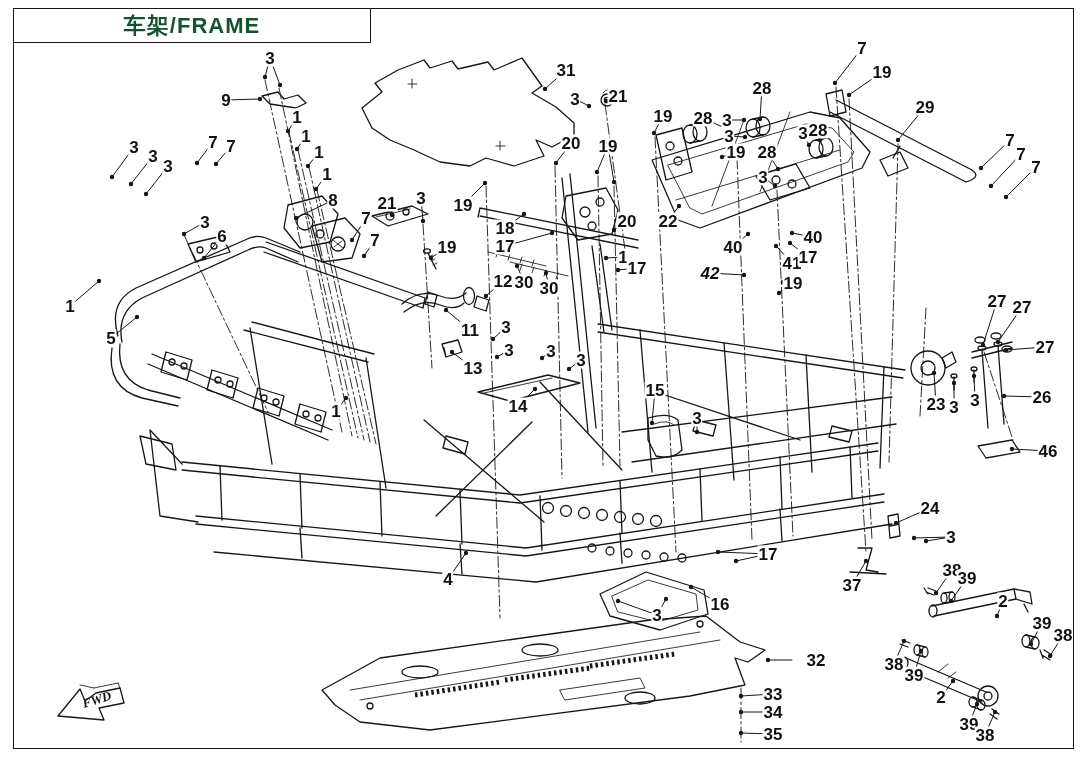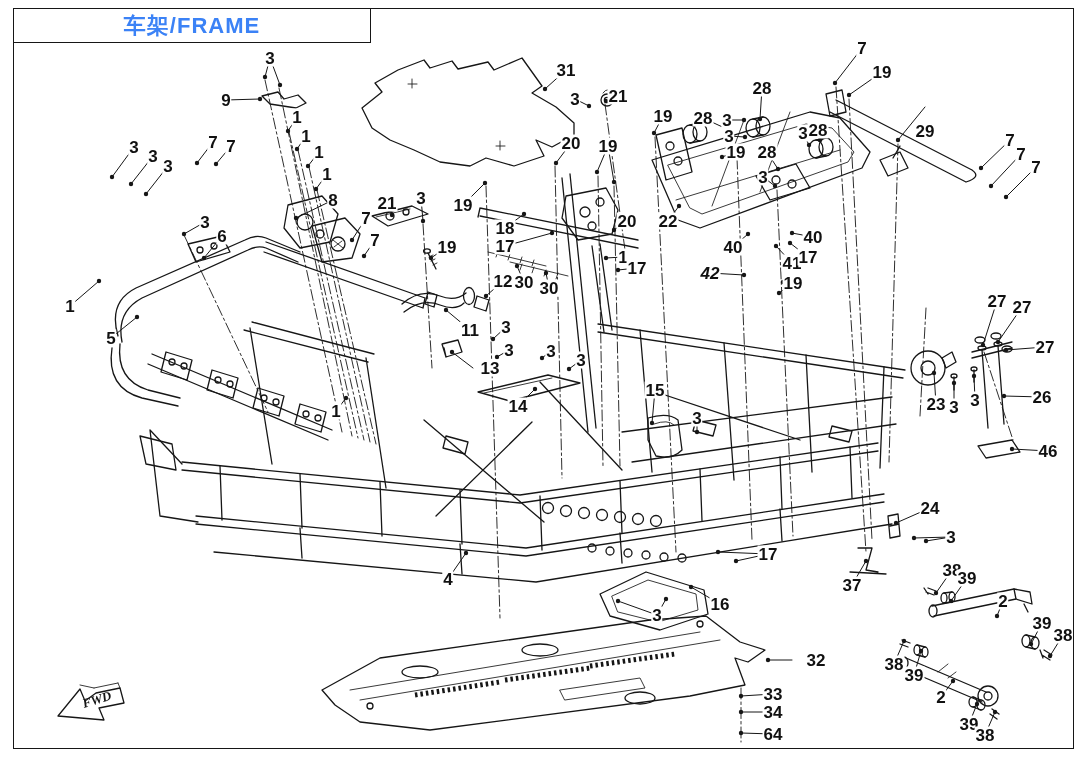--- a/index.html
+++ b/index.html
@@ -2,21 +2,21 @@
 <html style="--ink: #161616;"><head>
 <meta charset="utf-8">
 <style>
   html,body{margin:0;padding:0;background:#fff;}
   .stage{position:relative;width:1090px;height:760px;background:#fff;overflow:hidden;
          font-family:"Liberation Sans",sans-serif;--ink:#161616;}
   .border{position:absolute;left:13px;top:8px;width:1061px;height:741px;
           border:1.6px solid var(--ink);box-sizing:border-box;z-index:4;pointer-events:none;}
   .title-box{position:absolute;left:13px;top:8px;width:358px;height:35px;border:1.6px solid var(--ink);
           box-sizing:border-box;background:#fff;display:flex;align-items:center;justify-content:center;
-          z-index:5;font-size:22px;font-weight:bold;letter-spacing:1px;color:#3b82f6;}
+          z-index:5;font-size:22px;font-weight:bold;letter-spacing:1px;color:#14532d;}
   svg.art{position:absolute;left:0;top:0;z-index:1;}
   .art path,.art line,.art polyline,.art circle,.art ellipse,.art rect{
       fill:none;stroke:var(--ink);stroke-width:1.3;stroke-linecap:round;stroke-linejoin:round;}
   .art .dash{stroke-dasharray:11 3 2.5 3;stroke-width:.9;}
   .art .thin{stroke-width:.85;}
   .art .serr{stroke-width:5;stroke-dasharray:2.5 3;stroke-linecap:butt;}
   #leaders line{stroke-width:1;}
   #leaders circle{fill:var(--ink);stroke:none;}
   .fwd-text{font:italic bold 13px "Liberation Serif",serif;fill:var(--ink);stroke:none;}
   .callout{position:absolute;transform:translate(-50%,-50%);font-size:17px;font-weight:bold;
@@ -523,21 +523,21 @@
       <div class="callout" style="left: 205px; top: 222px;">3</div>
       <div class="callout" style="left: 222px; top: 236px;">6</div>
       <div class="callout" style="left: 70px; top: 306px;">1</div>
       <div class="callout" style="left: 111px; top: 338px;">5</div>
       <div class="callout" style="left: 366px; top: 218px;">7</div>
       <div class="callout" style="left: 375px; top: 240px;">7</div>
       <div class="callout" style="left: 387px; top: 203px;">21</div>
       <div class="callout" style="left: 421px; top: 198px;">3</div>
       <div class="callout" style="left: 447px; top: 247px;">19</div>
       <div class="callout" style="left: 470px; top: 330px;">11</div>
-      <div class="callout" style="left: 490px; top: 368px;">13</div>
+      <div class="callout" style="left: 473px; top: 368px;">13</div>
       <div class="callout" style="left: 503px; top: 281px;">12</div>
       <div class="callout" style="left: 524px; top: 282px;">30</div>
       <div class="callout" style="left: 549px; top: 288px;">30</div>
       <div class="callout" style="left: 506px; top: 327px;">3</div>
       <div class="callout" style="left: 509px; top: 350px;">3</div>
       <div class="callout" style="left: 551px; top: 351px;">3</div>
       <div class="callout" style="left: 581px; top: 360px;">3</div>
       <div class="callout" style="left: 518px; top: 406px;">14</div>
       <div class="callout" style="left: 336px; top: 411px;">1</div>
       <div class="callout" style="left: 448px; top: 579px;">4</div>
@@ -558,21 +558,21 @@
       <div class="callout" style="left: 703px; top: 118px;">28</div>
       <div class="callout" style="left: 727px; top: 120px;">3</div>
       <div class="callout" style="left: 729px; top: 136px;">3</div>
       <div class="callout" style="left: 736px; top: 152px;">19</div>
       <div class="callout" style="left: 767px; top: 152px;">28</div>
       <div class="callout" style="left: 803px; top: 133px;">3</div>
       <div class="callout" style="left: 818px; top: 130px;">28</div>
       <div class="callout" style="left: 763px; top: 177px;">3</div>
       <div class="callout" style="left: 862px; top: 48px;">7</div>
       <div class="callout" style="left: 882px; top: 72px;">19</div>
-      <div class="callout" style="left: 925px; top: 107px; margin-top: 24px;">29</div>
+      <div class="callout" style="left: 925px; top: 107px;">29</div>
       <div class="callout" style="left: 733px; top: 247px;">40</div>
       <div class="callout" style="left: 813px; top: 237px;">40</div>
       <div class="callout" style="left: 792px; top: 263px;">41</div>
       <div class="callout" style="left: 808px; top: 257px;">17</div>
       <div class="callout" style="left: 710px; top: 273px; font-style: italic;">42</div>
       <div class="callout" style="left: 793px; top: 283px;">19</div>
       <div class="callout" style="left: 1010px; top: 140px;">7</div>
       <div class="callout" style="left: 1021px; top: 154px;">7</div>
       <div class="callout" style="left: 1036px; top: 167px;">7</div>
       <div class="callout" style="left: 997px; top: 301px;">27</div>
@@ -584,21 +584,21 @@
       <div class="callout" style="left: 954px; top: 407px;">3</div>
       <div class="callout" style="left: 975px; top: 400px;">3</div>
       <div class="callout" style="left: 655px; top: 390px;">15</div>
       <div class="callout" style="left: 697px; top: 418px;">3</div>
       <div class="callout" style="left: 768px; top: 554px;">17</div>
       <div class="callout" style="left: 720px; top: 604px;">16</div>
       <div class="callout" style="left: 657px; top: 615px;">3</div>
       <div class="callout" style="left: 792px; top: 660px; margin-left: 24px;">32</div>
       <div class="callout" style="left: 773px; top: 694px;">33</div>
       <div class="callout" style="left: 773px; top: 712px;">34</div>
-      <div class="callout" style="left: 773px; top: 734px;">64</div>
+      <div class="callout" style="left: 773px; top: 734px;">35</div>
       <div class="callout" style="left: 930px; top: 508px;">24</div>
       <div class="callout" style="left: 951px; top: 537px;">3</div>
       <div class="callout" style="left: 852px; top: 585px; text-align: center;">37</div>
       <div class="callout" style="left: 952px; top: 570px;">38</div>
       <div class="callout" style="left: 967px; top: 578px;">39</div>
       <div class="callout" style="left: 1003px; top: 601px;">2</div>
       <div class="callout" style="left: 1042px; top: 623px;">39</div>
       <div class="callout" style="left: 1063px; top: 635px;">38</div>
       <div class="callout" style="left: 894px; top: 664px;">38</div>
       <div class="callout" style="left: 914px; top: 675px;">39</div>

